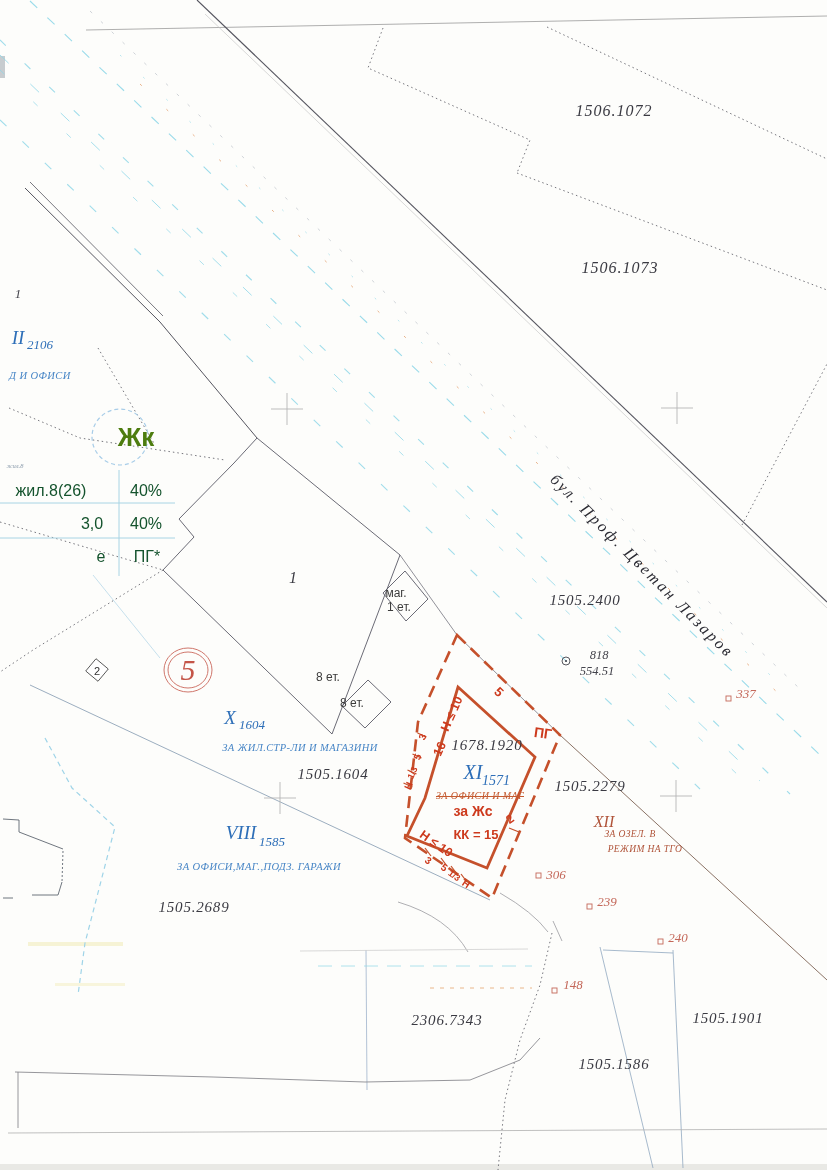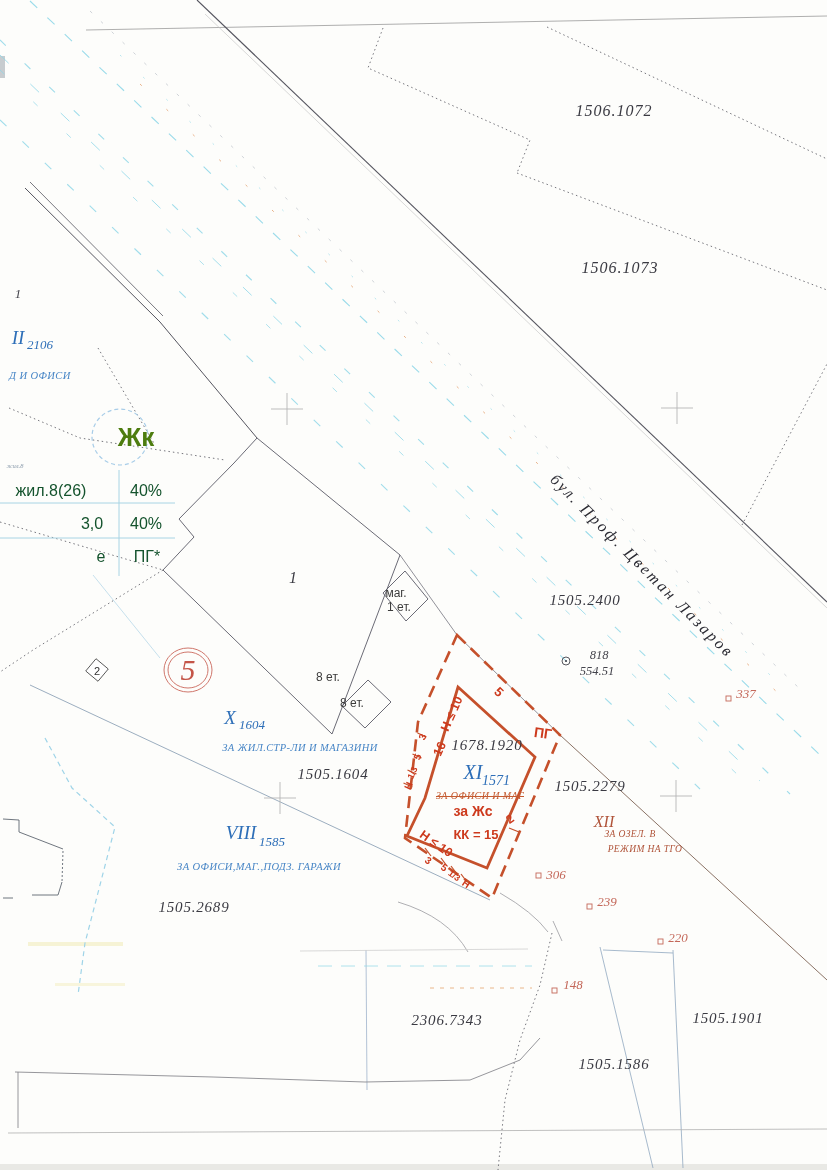--- a/index.html
+++ b/index.html
@@ -217,20 +217,20 @@
   <span class="L redb" style="left:510px;top:819px;font-size:12px;transform:translate(-50%,-50%) rotate(-35deg)">2</span>
 
   <span class="L ser pnum" style="left:590px;top:786px">1505.2279</span>
   <span class="L ser brown" style="left:604px;top:822px;font-size:16px">XII</span>
   <span class="L ser brown" style="left:630px;top:835px;font-size:9.5px;letter-spacing:.4px">ЗА ОЗЕЛ. В</span>
   <span class="L ser brown" style="left:645px;top:850px;font-size:9.5px;letter-spacing:.4px">РЕЖИМ НА ТГО</span>
 
   <span class="L ser rnum" style="left:746px;top:693px">337</span>
   <span class="L ser rnum" style="left:556px;top:874px">306</span>
   <span class="L ser rnum" style="left:607px;top:901px">239</span>
-  <span class="L ser rnum" style="left:678px;top:937px">220</span>
+  <span class="L ser rnum" style="left:678px;top:937px">240</span>
   <span class="L ser rnum" style="left:573px;top:984px">148</span>
 
   <span class="L ser pnum" style="left:447px;top:1020px">2306.7343</span>
   <span class="L ser pnum" style="left:728px;top:1018px">1505.1901</span>
   <span class="L ser pnum" style="left:614px;top:1064px">1505.1586</span>
 
 </div>
 
 </body></html>

